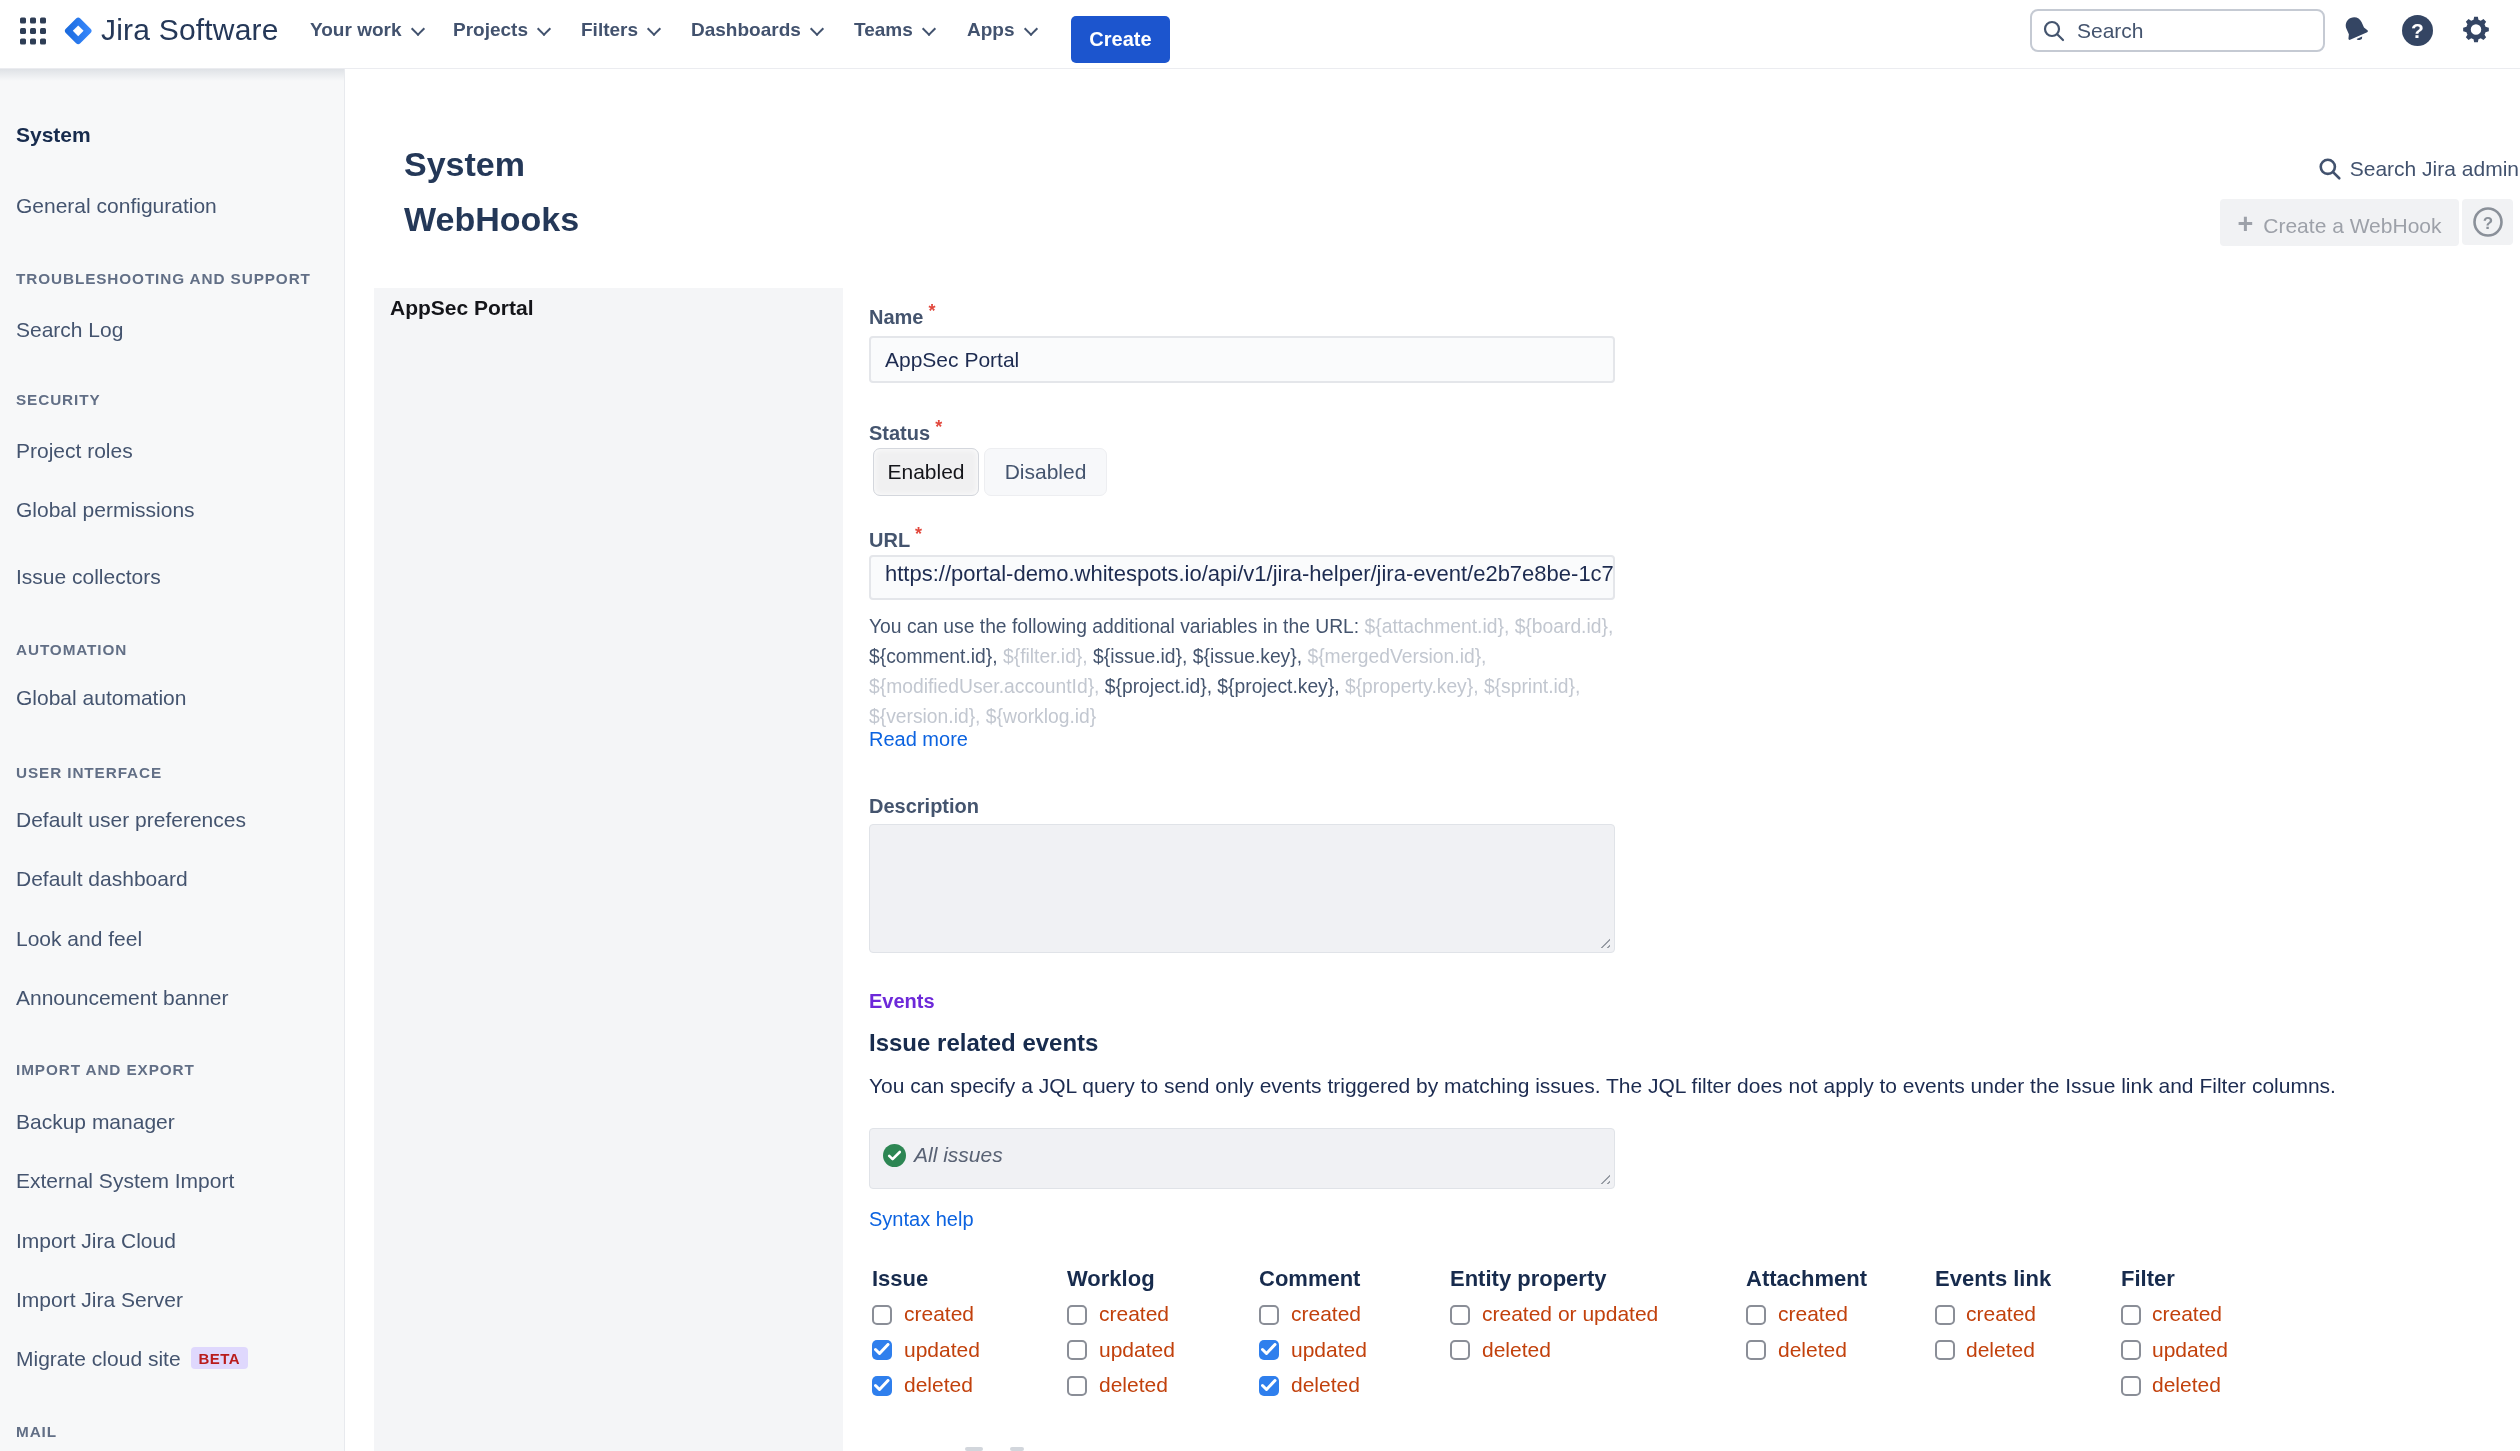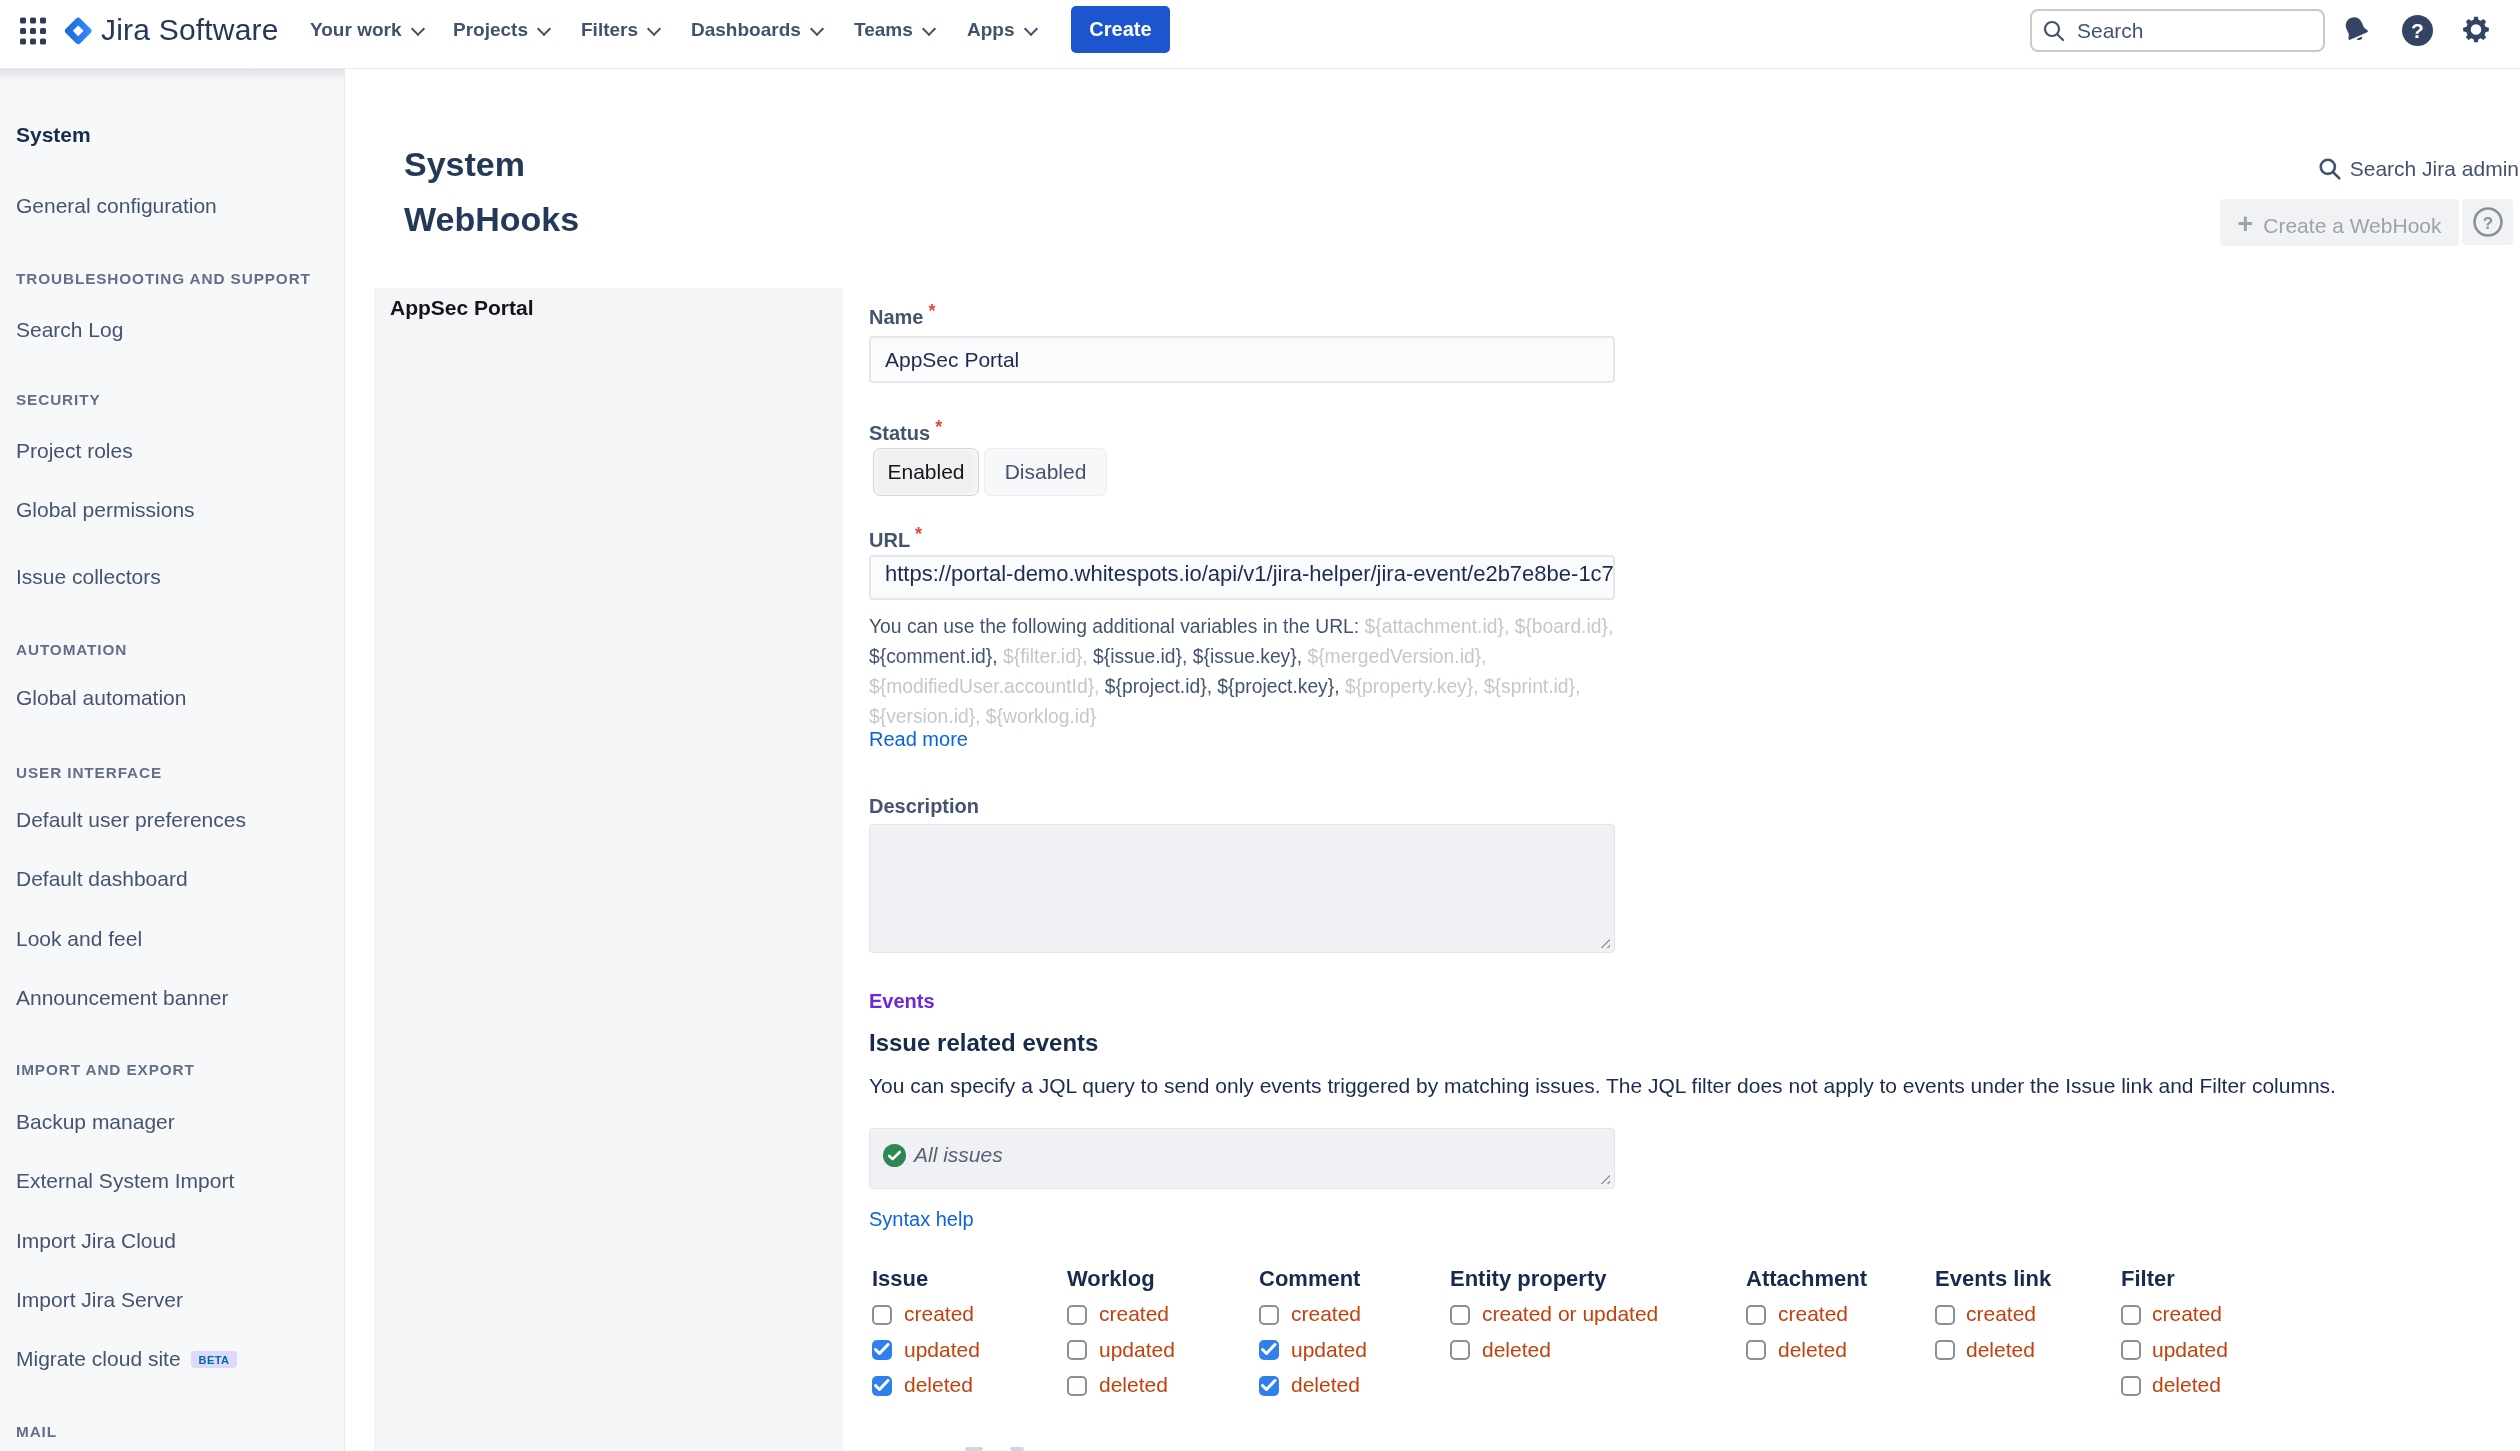--- a/index.html
+++ b/index.html
@@ -4,31 +4,31 @@
 <style>
 * { margin:0; padding:0; box-sizing:border-box; }
 html,body { width:2521px; height:1451px; background:#fff; font-family:"Liberation Sans",sans-serif; overflow:hidden; position:relative; }
 .abs { position:absolute; }
 
 
 #topnav { position:absolute; left:0; top:0; width:2521px; height:69px; background:#fff; border-bottom:1px solid #EBECF0; }
 .navitem { position:absolute; top:0; height:59px; display:flex; align-items:center; font-size:19px; font-weight:700; color:#42526E; }
 .chev { display:inline-block; width:13px; height:13px; margin-left:10px; position:relative; }
 .chev::before { content:""; position:absolute; left:1px; top:1px; width:8px; height:8px; border-right:2.5px solid #42526E; border-bottom:2.5px solid #42526E; transform:rotate(45deg); }
-#createbtn { position:absolute; left:1071px; top:6px; width:99px; height:47px; background:#1C55CE; color:#fff; border-radius:5px; font-size:20px; font-weight:700; display:flex; align-items:center; justify-content:center; }
+#createbtn { position:absolute; left:1071px; top:16px; width:99px; height:47px; background:#1C55CE; color:#fff; border-radius:5px; font-size:20px; font-weight:700; display:flex; align-items:center; justify-content:center; }
 #searchbox { position:absolute; left:2030px; top:9px; width:295px; height:43px; border:2px solid #C5CAD3; border-radius:8px; background:#fff; display:flex; align-items:center; }
 #searchbox { position:absolute; } #searchbox .ph { color:#44546E; font-size:21px; margin-left:45px; }
 
 
 #sidebar { position:absolute; left:0; top:69px; width:345px; height:1382px; background:#F7F8F9; border-right:1px solid #E8EAEE; }
 #sidebar::before { content:""; position:absolute; left:0; top:0; width:100%; height:12px; background:linear-gradient(to bottom, rgba(9,30,66,0.10), rgba(9,30,66,0)); }
 .sb-title { position:absolute; left:16px; font-size:21px; font-weight:700; color:#172B4D; }
 .sb-head { position:absolute; left:16px; font-size:15.3px; font-weight:700; color:#626F86; letter-spacing:0.9px; }
 .sb-item { position:absolute; left:16px; font-size:21px; color:#44546F; white-space:nowrap; }
-.beta { display:inline-block; background:#DFD8FD; color:#0369a1; font-size:11px; font-weight:700; letter-spacing:0.4px; border-radius:4px; padding:3px 8px 2px; margin-left:10px; position:relative; top:-2px;text-align:center; }
+.beta { display:inline-block; background:#DFD8FD; color:#b91c1c; font-size:15px; font-weight:700; letter-spacing:0.4px; border-radius:4px; padding:3px 8px 2px; margin-left:10px; position:relative; top:-2px;text-align:center; }
 
 
 h1.pgtitle { position:absolute; left:404px; font-size:34px; font-weight:700; color:#243858; }
 #searchadmin { position:absolute; top:157px; right:2px; font-size:21px; color:#42526E; display:flex; align-items:flex-start; }
 #cwh { position:absolute; left:2220px; top:199px; width:239px; height:47px; padding-top:7px; background:#F1F2F4; border-radius:4px; color:#9DA1A9; font-size:21px; font-weight:400; display:flex; align-items:center; justify-content:center; }
 #qbtn { position:absolute; left:2462px; top:199px; width:51px; height:46px; background:#F1F2F4; border-radius:4px; display:flex; align-items:center; justify-content:center; }
 
 #panel { position:absolute; left:374px; top:288px; width:469px; height:1163px; background:#F4F5F7; }
 #panel .pname { position:absolute; left:16px; top:8px; font-size:21px; font-weight:700; color:#14151A; }
 

